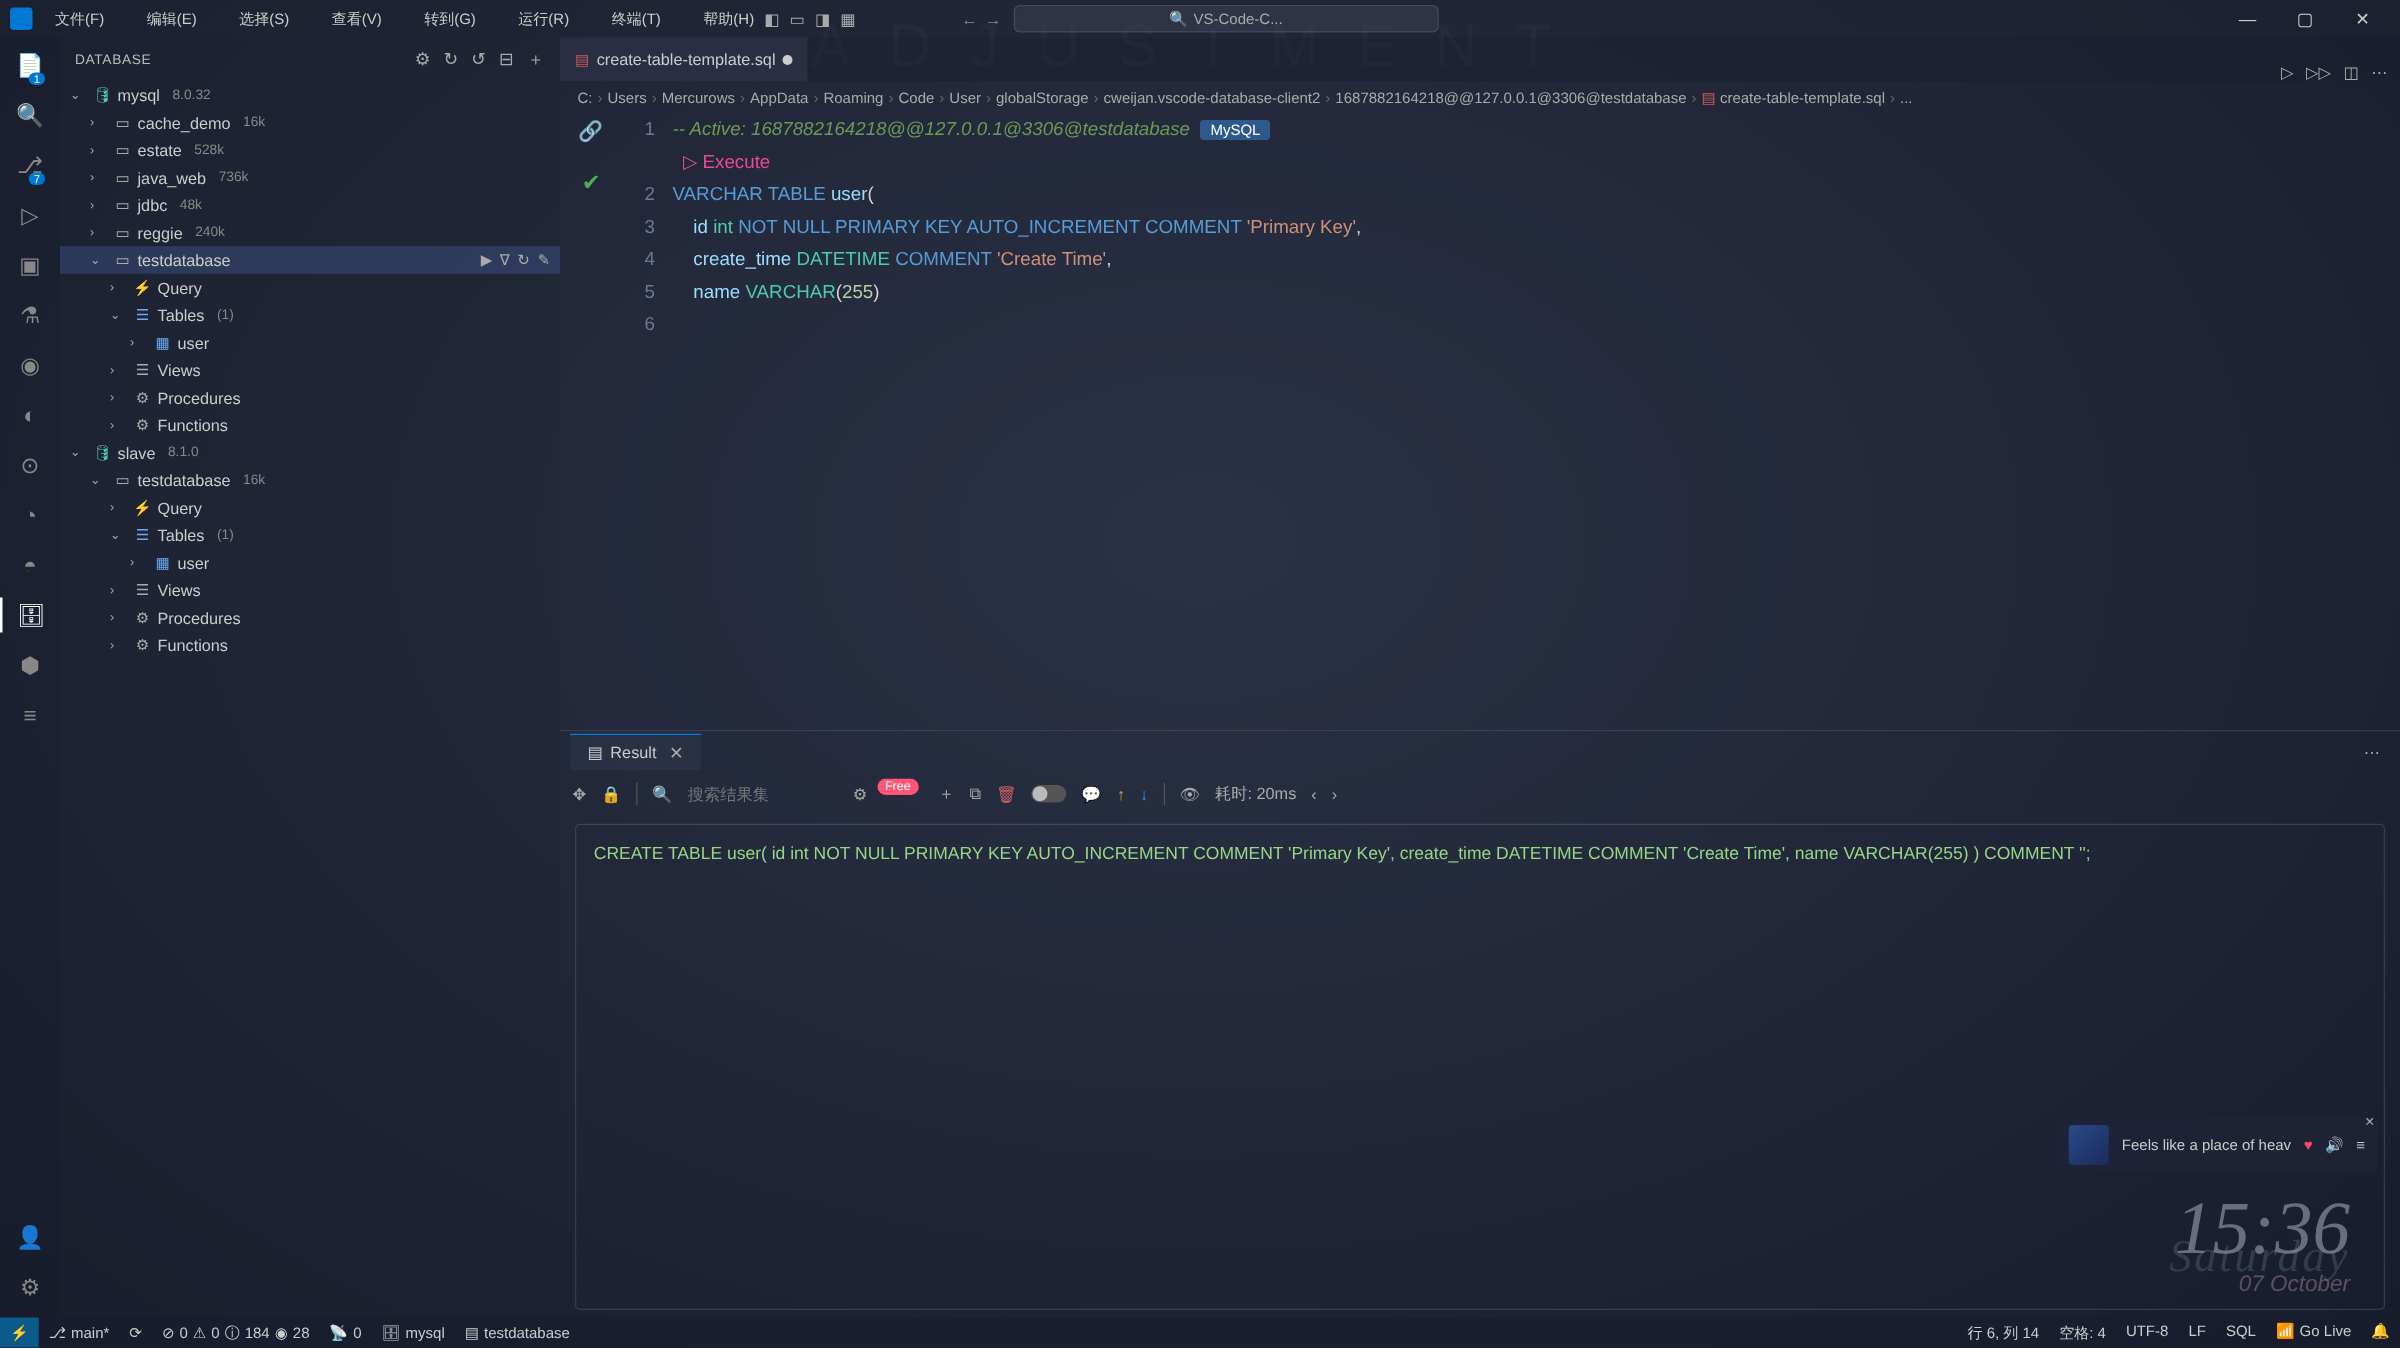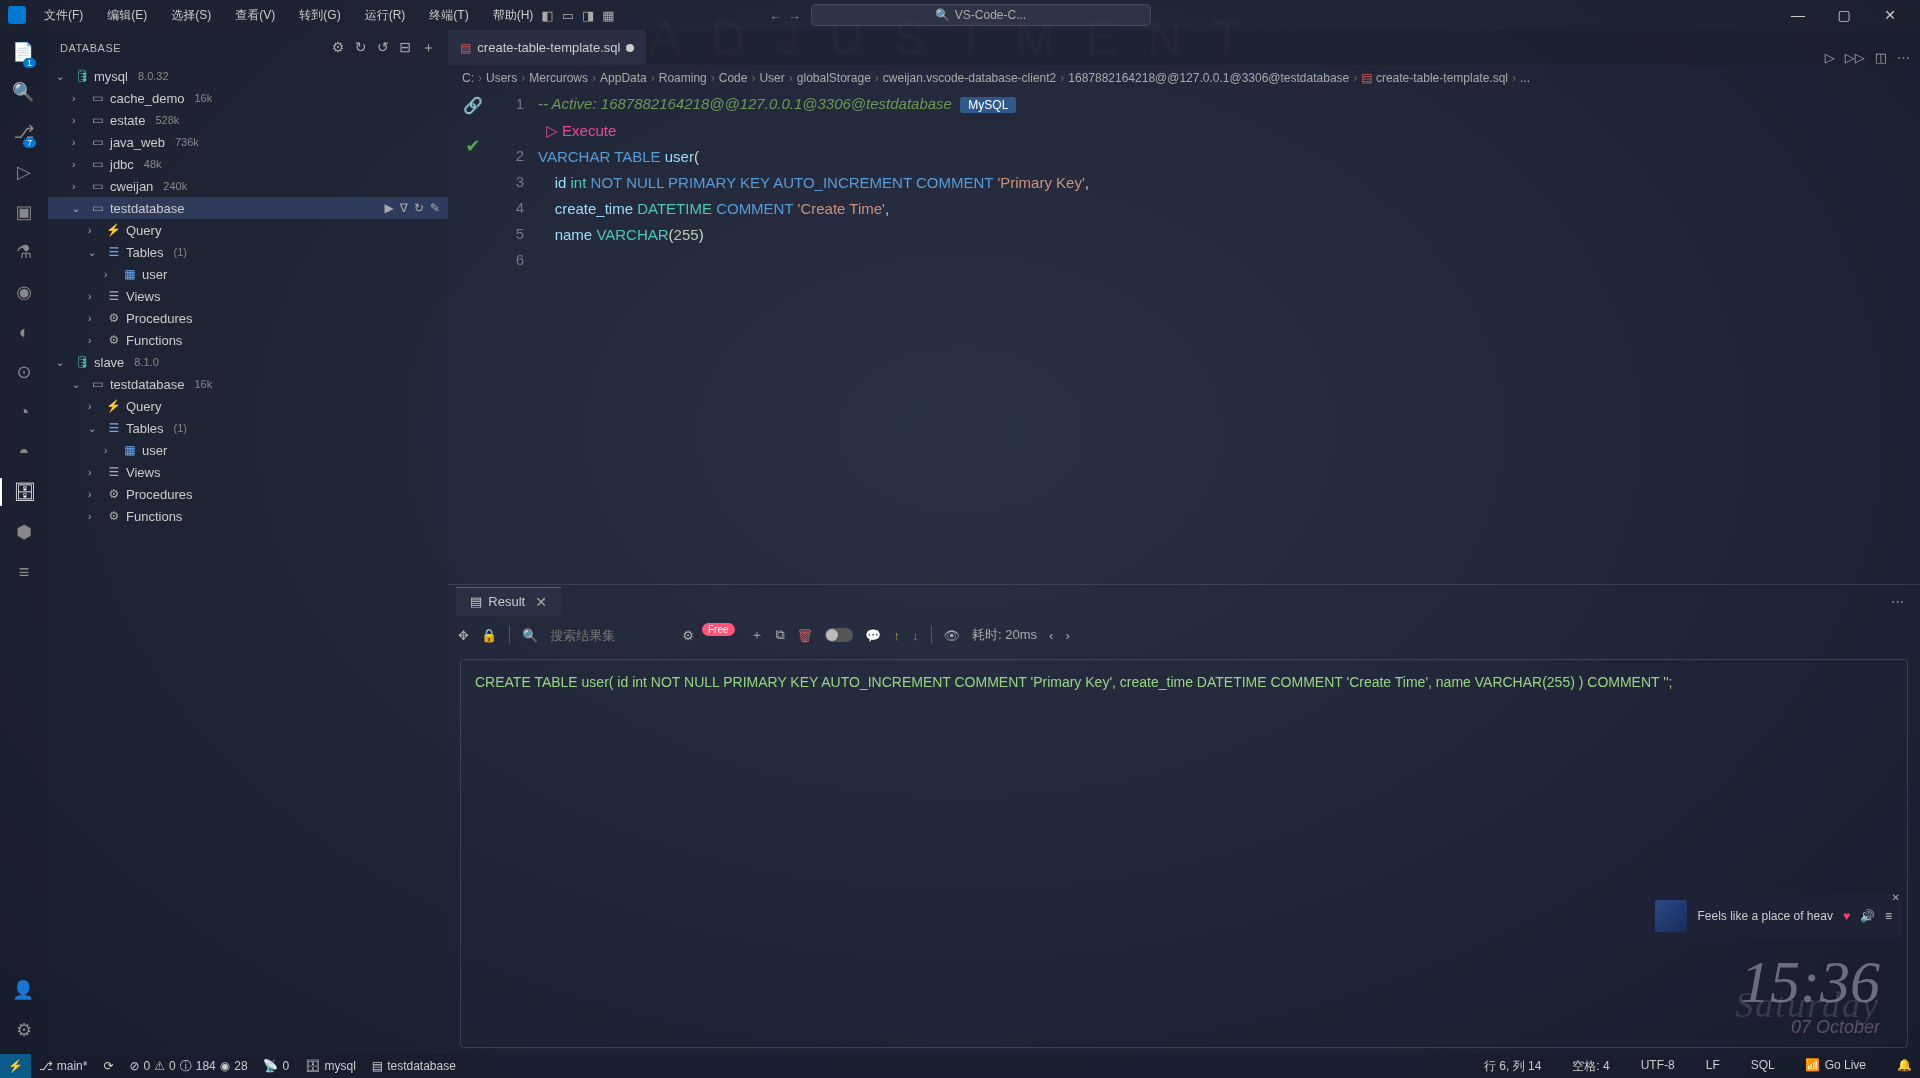--- a/index.html
+++ b/index.html
@@ -1,21 +1,21 @@
 <!DOCTYPE html>
 <html><head>
 <meta charset="utf-8">
 <style>
 * { margin: 0; padding: 0; box-sizing: border-box; font-family: -apple-system, "Segoe UI", sans-serif; }
 body { width: 1920px; height: 1078px; background: #1e2433; color: #ccc; font-size: 13px; overflow: hidden; position: relative; }
 .bg-overlay { position: absolute; inset: 0; background: radial-gradient(ellipse at 50% 40%, rgba(90,100,130,0.35), rgba(20,25,40,0.9)); z-index: 0; }
 .watermark { position: absolute; top: 10px; left: 50%; transform: translateX(-50%); font-size: 48px; letter-spacing: 30px; color: rgba(200,200,220,0.08); font-weight: 300; z-index: 1; }
 .titlebar { height: 30px; display: flex; align-items: center; padding: 0 8px; background: rgba(30,35,50,0.6); position: relative; z-index: 10; }
 .titlebar .logo { width: 18px; height: 18px; background: #0078d4; border-radius: 3px; margin-right: 10px; }
-.menu { display: flex; gap: 8px; }
+.menu { display: flex; gap: 18px; }
 .menu-item { padding: 4px 8px; cursor: pointer; font-size: 12px; }
 .title-center { position: absolute; left: 50%; transform: translateX(-50%); display: flex; align-items: center; gap: 10px; }
 .nav-arrows { display: flex; gap: 6px; color: #888; }
 .search-box { width: 340px; height: 22px; background: rgba(60,65,85,0.5); border: 1px solid rgba(120,130,160,0.3); border-radius: 5px; display: flex; align-items: center; justify-content: center; font-size: 12px; color: #aaa; gap: 4px; }
 .win-controls { margin-left: auto; display: flex; gap: 2px; }
 .win-btn { width: 44px; height: 28px; display: flex; align-items: center; justify-content: center; color: #ccc; cursor: pointer; font-size: 14px; }
 .layout-btns { display: flex; gap: 8px; margin-right: 10px; color: #aaa; }
 
 .main { display: flex; height: calc(100% - 30px - 24px); position: relative; z-index: 10; }
 .activity-bar { width: 48px; background: rgba(25,30,45,0.5); display: flex; flex-direction: column; align-items: center; padding-top: 8px; gap: 12px; }
@@ -79,21 +79,21 @@
 .panel-toolbar .badge-free { background: #ff5577; color: #fff; font-size: 10px; padding: 1px 6px; border-radius: 8px; position: relative; top: -6px; left: -4px; }
 .panel-toolbar .toggle { width: 28px; height: 14px; background: #555; border-radius: 7px; position: relative; }
 .panel-toolbar .toggle::after { content: ''; position: absolute; left: 1px; top: 1px; width: 12px; height: 12px; background: #bbb; border-radius: 50%; }
 .panel-toolbar .sep-v { width: 1px; height: 18px; background: #555; }
 .result-body { flex: 1; margin: 6px 12px; border: 1px solid rgba(120,130,160,0.3); border-radius: 4px; padding: 14px; font-size: 14px; color: #97d683; font-family: Consolas, monospace; }
 .result-body .aff { margin-top: 20px; }
 
 .statusbar { height: 24px; background: rgba(25,30,48,0.8); display: flex; align-items: center; font-size: 12px; color: #ccc; position: relative; z-index: 10; }
 .sb-item { padding: 0 8px; display: flex; align-items: center; gap: 4px; height: 100%; cursor: pointer; }
 .sb-remote { background: #0a5a8a; color: #fff; padding: 0 8px; }
-.sb-right { margin-left: auto; display: flex; gap: 15px; }
+.sb-right { margin-left: auto; display: flex; }
 
 .clock { position: absolute; right: 40px; bottom: 40px; z-index: 5; text-align: right; color: rgba(230,230,245,0.6); }
 .clock .time { font-size: 60px; font-weight: 300; font-family: Georgia, serif; font-style: italic; }
 .clock .day { font-size: 36px; font-style: italic; font-family: Georgia, serif; position: absolute; right: 0; bottom: 12px; color: rgba(200,200,220,0.25); letter-spacing: 2px; }
 .clock .date { font-size: 18px; color: rgba(230,180,200,0.5); font-style: italic; }
 
 .music { position: absolute; right: 18px; bottom: 140px; z-index: 20; background: rgba(30,35,55,0.8); padding: 6px 10px; border-radius: 4px; display: flex; align-items: center; gap: 10px; font-size: 12px; color: #ccc; }
 .music .art { width: 32px; height: 32px; background: linear-gradient(135deg,#2a4a8a,#1a2a5a); border-radius: 3px; }
 .music .heart { color: #ff4466; }
 .music .close-btn { position: absolute; top: -2px; right: 2px; font-size: 10px; color: #aaa; cursor: pointer; }
@@ -200,21 +200,21 @@
         </div>
         <div class="tree-item" style="padding-left: 24px;">
           <span class="chev">›</span>
           <span class="ico ico-sch">▭</span>
           <span>jdbc</span>
           <span class="meta">48k</span>
         </div>
         <div class="tree-item" style="padding-left: 24px;">
           <span class="chev">›</span>
           <span class="ico ico-sch">▭</span>
-          <span>cweijan</span>
+          <span>reggie</span>
           <span class="meta">240k</span>
         </div>
         <div class="tree-item selected" style="padding-left: 24px;">
           <span class="chev">⌄</span>
           <span class="ico ico-sch">▭</span>
           <span>testdatabase</span>
           <span class="row-actions">
             <span>▶</span>
             <span>∇</span>
             <span>↻</span>

